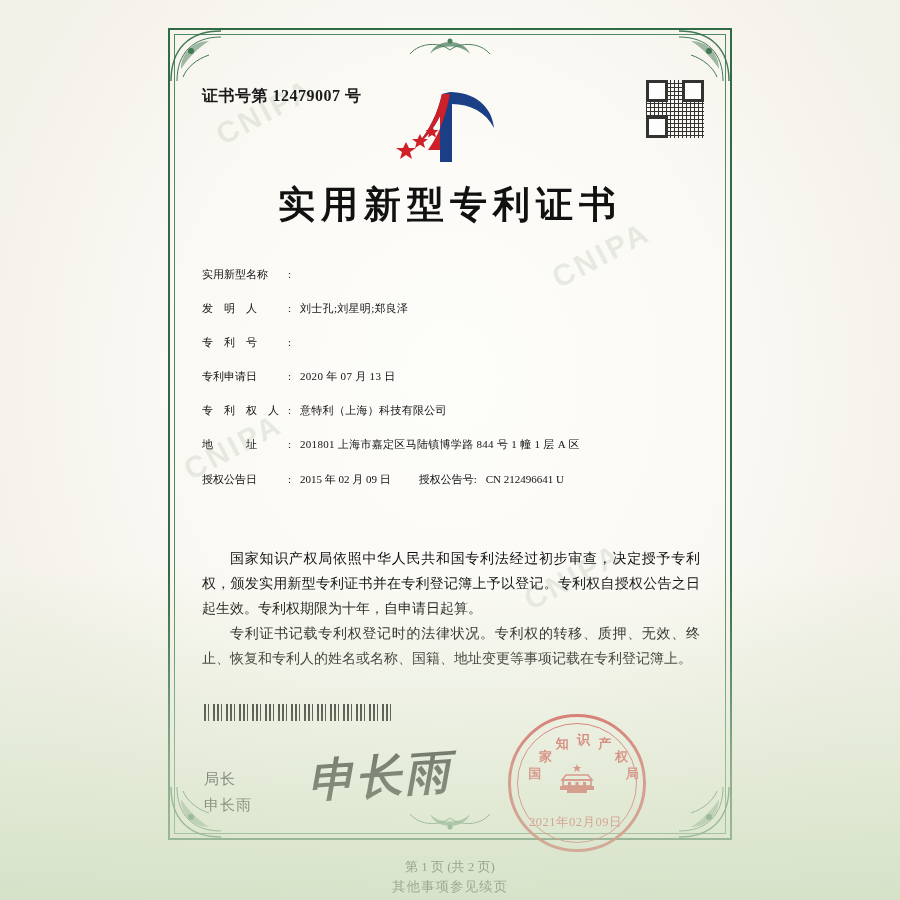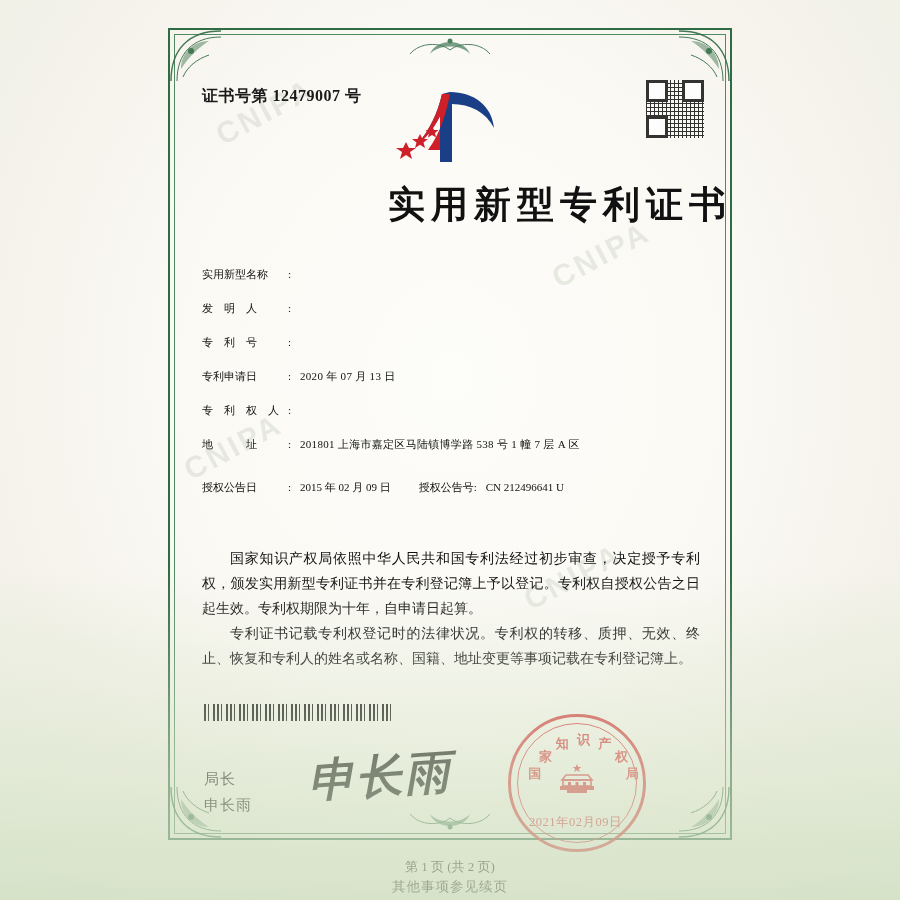--- a/index.html
+++ b/index.html
@@ -76,32 +76,32 @@
   }
   .qr:before{left:0;top:0;}
   .qr:after{right:0;top:0;}
   .qr-b{
     position:absolute;left:0;bottom:0;width:16px;height:16px;border:3px solid #111;background:#fff;
   }
 
   .logo{position:absolute;left:50%;top:58px;transform:translateX(-50%);width:120px;height:82px;}
 
   .title{
-    position:absolute;left:0;right:0;top:152px;text-align:right;
+    position:absolute;left:0;right:0;top:152px;text-align:center;
     font-family:"DejaVu Serif", serif;
     font-size:37px;font-weight:bold;color:#111;letter-spacing:6px;
   }
 
   .fields{position:absolute;left:34px;top:240px;width:500px;font-size:11px;color:#111;line-height:1.1;}
   .row{display:flex;align-items:baseline;margin-bottom:22px;}
   .label{width:86px;flex:none;letter-spacing:0;white-space:nowrap;}
   .colon{width:12px;flex:none;}
   .value{flex:1;letter-spacing:.3px;}
   .row-two .label{width:86px;}
-  .row-two .second-label{margin-left:28px;white-space:nowrap;margin-top:8px;}
+  .row-two .second-label{margin-left:28px;white-space:nowrap;}
 
   .para{
     position:absolute;left:34px;top:518px;width:498px;
     font-size:14px;line-height:25px;color:#111;text-align:justify;
   }
   .para p{margin:0;text-indent:2em;}
 
   .barcode{
     position:absolute;left:36px;top:676px;width:190px;height:17px;
     background-image:repeating-linear-gradient(90deg,#111 0 2px,transparent 2px 4px,#111 4px 5px,transparent 5px 9px,#111 9px 11px,transparent 11px 13px);
@@ -225,42 +225,44 @@
     <div class="fields">
 
       <div class="row">
         <div class="label">实用新型名称</div>
         <div class="colon">:</div>
       </div>
 
       <div class="row">
         <div class="label">发　明　人</div>
         <div class="colon">:</div>
+        <div class="value">刘士孔;刘星明;郑良泽</div>
       </div>
 
       <div class="row">
         <div class="label">专　利　号</div>
         <div class="colon">:</div>
       </div>
 
       <div class="row">
         <div class="label">专利申请日</div>
         <div class="colon">:</div>
         <div class="value">2020 年 07 月 13 日</div>
       </div>
 
       <div class="row">
         <div class="label">专　利　权　人</div>
         <div class="colon">:</div>
+        <div class="value">意特利（上海）科技有限公司</div>
       </div>
 
       <div class="row">
         <div class="label">地　　　址</div>
         <div class="colon">:</div>
-        <div class="value">201801 上海市嘉定区马陆镇博学路 538 号 1 幢 7 层 A 区</div>
+        <div class="value">201801 上海市嘉定区马陆镇博学路 844 号 1 幢 1 层 A 区</div>
       </div>
 
       <div class="row row-two">
         <div class="label">授权公告日</div>
         <div class="colon">:</div>
         <div>2015 年 02 月 09 日</div>
         <div class="second-label">授权公告号</div>
         <div class="colon">:</div>
         <div>CN 212496641 U</div>
       </div>

